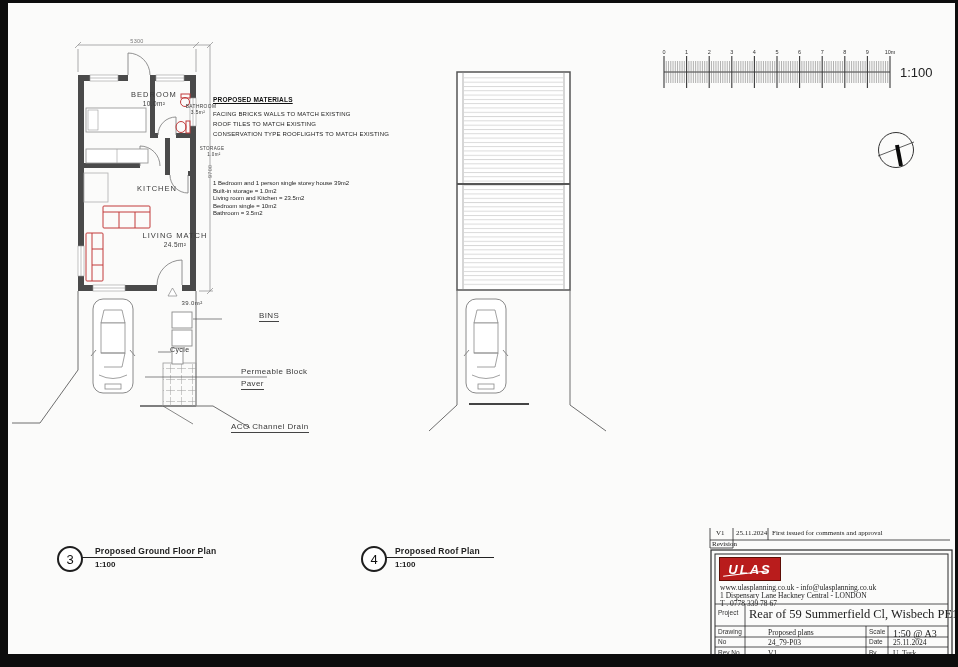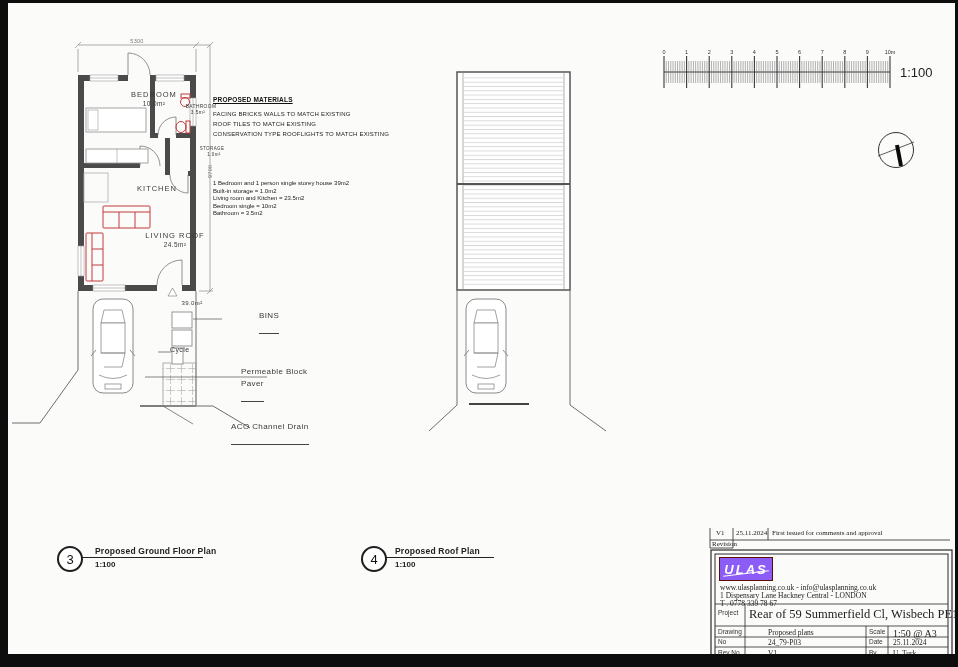--- a/index.html
+++ b/index.html
@@ -1,37 +1,37 @@
 <!DOCTYPE html>
 <html><head>
 <meta charset="utf-8">
 <style>
   html,body{margin:0;padding:0;background:#222;}
   #sheet{position:relative;width:958px;height:667px;background:#fbfbfa;overflow:hidden;
          font-family:"Liberation Sans",sans-serif;color:#333;}
   .abs{position:absolute;}
   .ctr{transform:translateX(-50%);}
   .lbl{color:#3a3a3a;white-space:nowrap;letter-spacing:.4px;margin-left:35px;}
-  .lbl-u{border-bottom:1px solid #444;padding-bottom:13px;}
+  .lbl-u{border-bottom:1px solid #444;padding-bottom:1px;}
   .dim{color:#777;font-size:5.5px;letter-spacing:.3px;}
   .edge{background:#0d0d0d;}
   .ruler-num{position:absolute;top:49px;transform:translateX(-50%);font-size:5.5px;color:#333;}
   .cap-circle{width:22px;height:22px;border:2.5px solid #1e1e1e;border-radius:50%;
               display:flex;align-items:center;justify-content:center;font-size:13px;color:#111;background:#fff;}
   .cap-title{font-size:8.5px;font-weight:bold;color:#222;letter-spacing:.2px;white-space:nowrap;}
   .cap-scale{font-size:8px;font-weight:bold;color:#222;}
   .mat-title{font-size:6.5px;font-weight:bold;color:#111;text-decoration:underline;letter-spacing:.2px;}
   .mat-item{font-size:6px;color:#222;letter-spacing:.2px;white-space:nowrap;}
   .sched{font-size:6px;color:#222;line-height:7.6px;white-space:nowrap;}
   .sched span{display:block;}
   .tb{font-family:"Liberation Serif",serif;color:#222;white-space:nowrap;}
   .tb-small{font-size:7px;}
   .tb-label{font-family:"Liberation Sans",sans-serif;font-size:6.5px;color:#333;}
   .company{font-size:21px;letter-spacing:1.5px;color:#050505;font-family:"Liberation Sans",sans-serif;}
-  .logo-box{width:52px;height:22px;background:#8b5cf6;display:flex;align-items:center;justify-content:center;
+  .logo-box{width:60px;height:22px;background:#b91c1c;display:flex;align-items:center;justify-content:center;
             box-shadow:0 0 0 1px #5c0e06;}
   .logo-text{color:#fff;font-weight:bold;font-style:italic;font-size:13px;letter-spacing:2px;
              font-family:"Liberation Sans",sans-serif;position:relative;z-index:2;}
   .logo-swoosh{position:absolute;left:3px;top:15px;width:46px;height:0;border-top:1px solid #fff;
                transform:rotate(-7deg);z-index:3;}
   svg{position:absolute;left:0;top:0;}
 </style>
 </head>
 <body>
 
@@ -319,21 +319,21 @@
     </g>
   </svg>
 
   <span class="abs lbl ctr" style="left:119px;top:90px;font-size:7.5px;letter-spacing:1px;">BEDROOM</span>
   <span class="abs lbl ctr" style="left:119px;top:100px;font-size:6.5px;">10.0m²</span>
   <span class="abs lbl ctr" style="left:166px;top:104px;font-size:4.8px;">BATHROOM</span>
   <span class="abs lbl ctr" style="left:163px;top:110px;font-size:4.8px;">3.5m²</span>
   <span class="abs lbl ctr" style="left:177px;top:146px;font-size:4.5px;">STORAGE</span>
   <span class="abs lbl ctr" style="left:179px;top:152px;font-size:4.5px;">1.0m²</span>
   <span class="abs lbl ctr" style="left:122px;top:184px;font-size:7.5px;letter-spacing:1px;">KITCHEN</span>
-  <span class="abs lbl ctr" style="left:140px;top:231px;font-size:7.5px;letter-spacing:1px;">LIVING ROOF</span>
+  <span class="abs lbl ctr" style="left:140px;top:231px;font-size:7.5px;letter-spacing:1px;">LIVING MATCH</span>
   <span class="abs lbl ctr" style="left:140px;top:241px;font-size:6.5px;">24.5m²</span>
   <span class="abs lbl ctr" style="left:157px;top:300px;font-size:6px;">39.0m²</span>
 
   <span class="abs lbl lbl-u" style="left:224px;top:311px;font-size:8px;">BINS</span>
   <span class="abs lbl" style="left:135px;top:346px;font-size:7px;">Cycle</span>
   <span class="abs lbl" style="left:206px;top:367px;font-size:8px;">Permeable Block</span>
   <span class="abs lbl lbl-u" style="left:206px;top:379px;font-size:8px;">Paver</span>
   <span class="abs lbl lbl-u" style="left:196px;top:422px;font-size:8px;">ACO Channel Drain</span>
 
   <span class="abs dim ctr" style="left:137px;top:38px;">5300</span>

